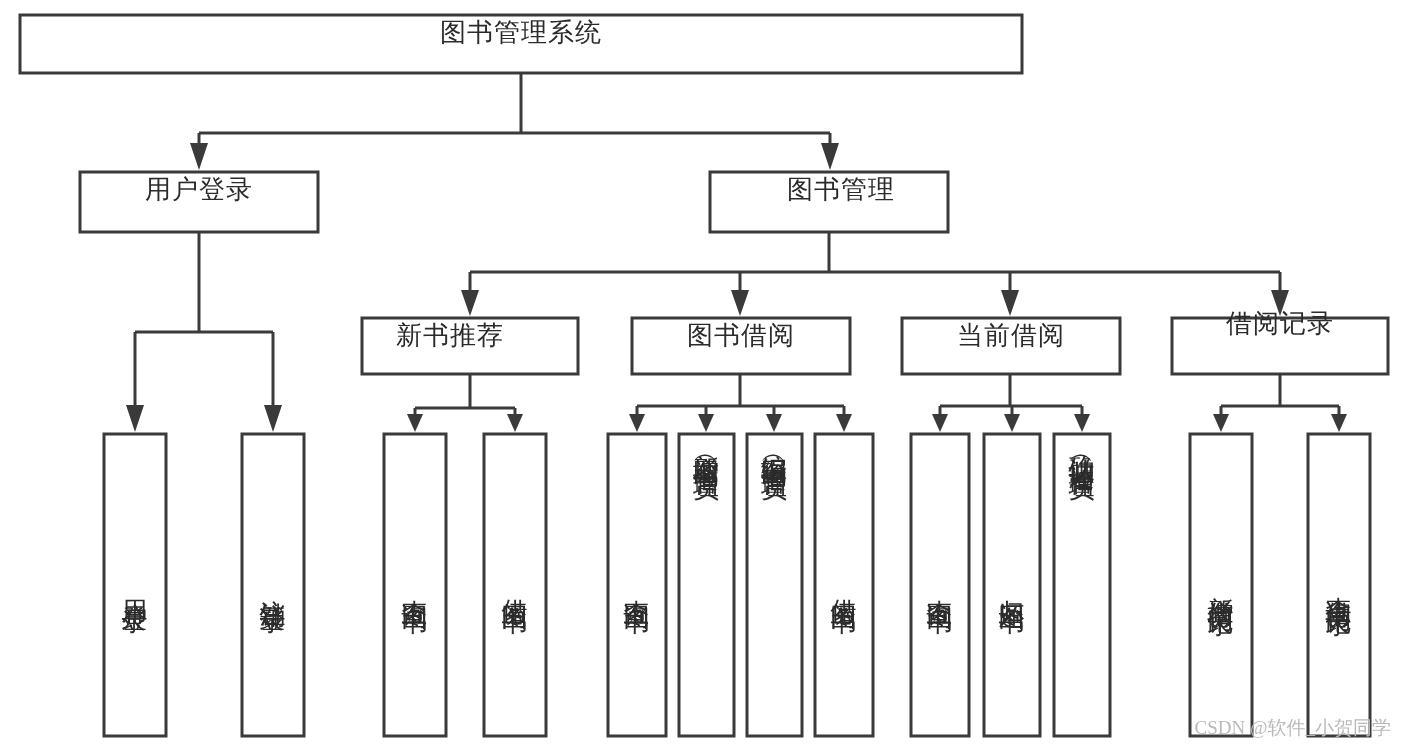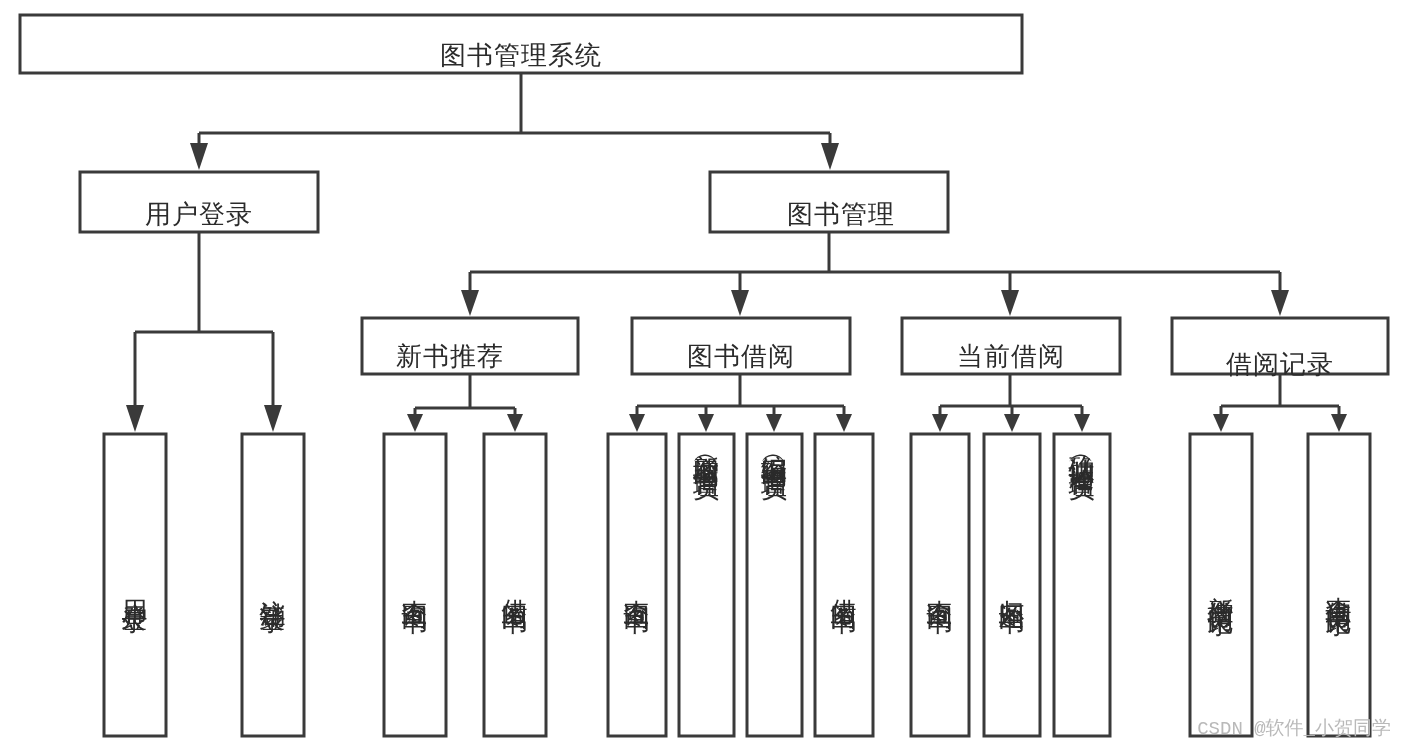--- a/index.html
+++ b/index.html
@@ -56,37 +56,37 @@
     font-size: 26px;
     line-height: 1;
     color: #2b2b2b;
     letter-spacing: 3px;
     white-space: nowrap;
     text-align: center;
   }
   .hlabel-wrap {
     position: absolute;
     display: flex;
-    align-items: flex-end;
+    align-items: flex-start;
     justify-content: center;
     pointer-events: none;
     border-radius: 23px;
   }
   .hlabel-text {
     font-family: "Liberation Sans", "DejaVu Sans", sans-serif;
     font-size: 26px;
     color: #2b2b2b;
     white-space: nowrap;
     letter-spacing: 1px;
   }
   .watermark {
     position: absolute;
     right: 14px;
     bottom: 6px;
-    font-family: Liberation Mono, monospace;
+    font-family: Liberation Serif, serif;
     font-size: 19px;
     color: #b9b9b9;
     white-space: nowrap;
     pointer-events: none;
   }
 </style>
 </head>
 <body>
 
 <div id="diagram-root">
@@ -208,21 +208,21 @@
 
   <div class="hlabel-wrap" style="left:362px; top:318px; width:176px; height:56px;">
     <span class="hlabel-text">新书推荐</span>
   </div>
   <div class="hlabel-wrap" style="left:902px; top:318px; width:218px; height:56px;">
     <span class="hlabel-text">当前借阅</span>
   </div>
   <div class="hlabel-wrap" style="left:632px; top:318px; width:218px; height:56px;">
     <span class="hlabel-text">图书借阅</span>
   </div>
-  <div class="hlabel-wrap" style="left:1172px; top:326px; width:216px; height:56px;">
+  <div class="hlabel-wrap" style="left:1172px; top:306px; width:216px; height:56px;">
     <span class="hlabel-text">借阅记录</span>
   </div>
 
   <div class="vlabel-wrap" style="left:104px; top:434px; width:62px; height:302px;">
     <span class="vlabel-text">用户登录</span>
   </div>
   <div class="vlabel-wrap" style="left:242px; top:434px; width:62px; height:302px;">
     <span class="vlabel-text">注销登录</span>
   </div>
 

